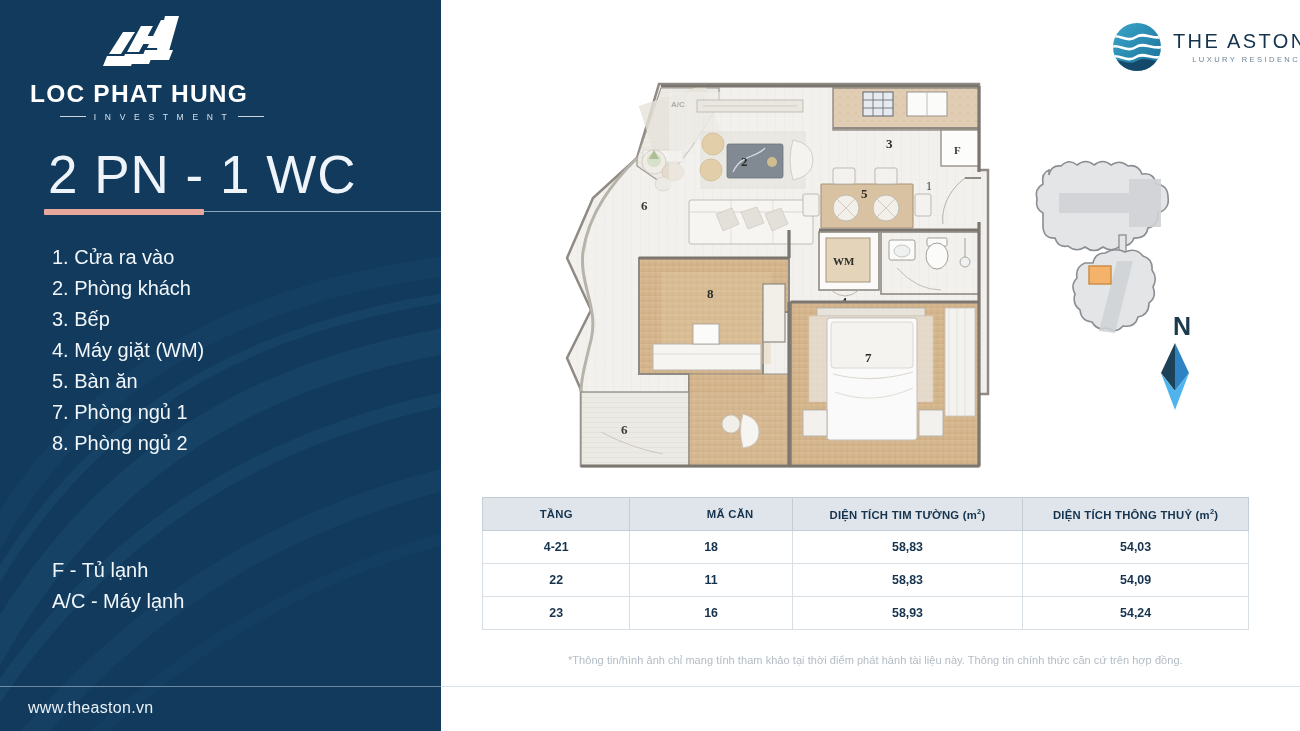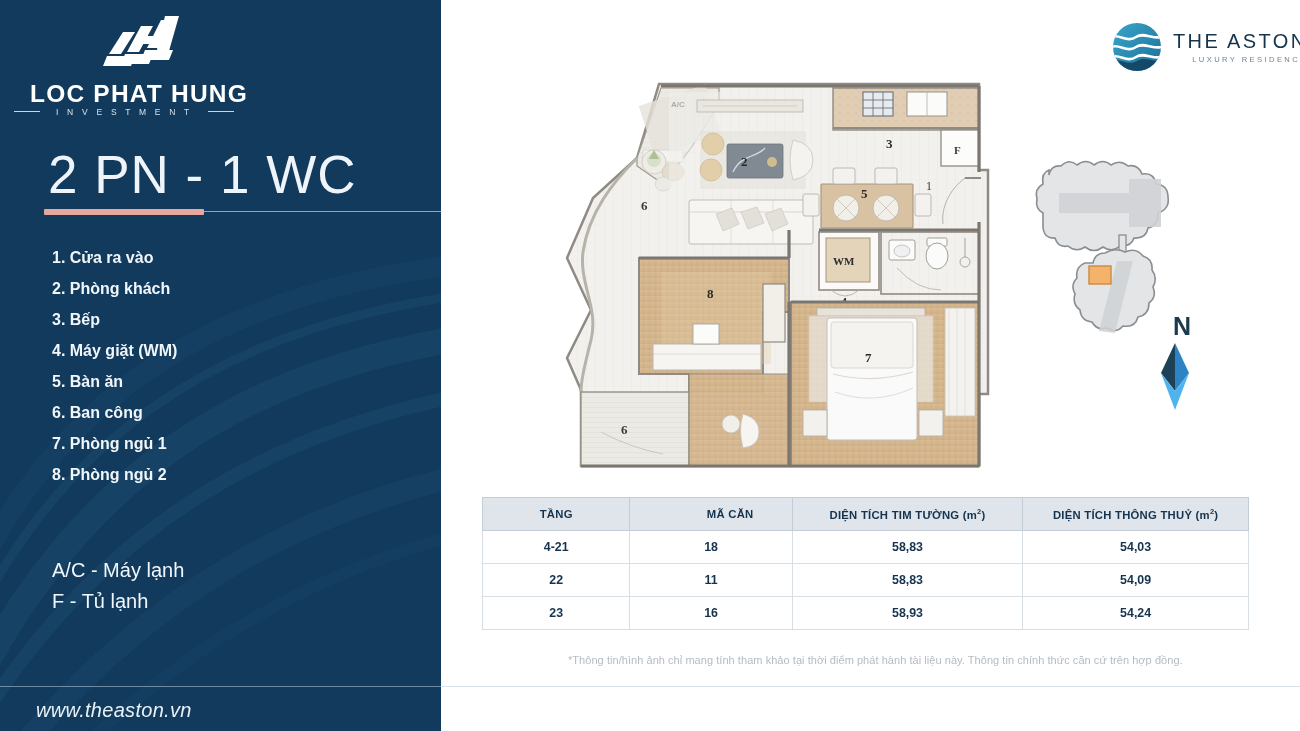--- a/index.html
+++ b/index.html
@@ -20,21 +20,21 @@
   #sidebar-waves { position: absolute; inset: 0; opacity: 1; pointer-events: none; }
   #sidebar-inner { position: relative; z-index: 2; width: 100%; height: 100%; }
 
   
   #logo-block { position: absolute; left: 14px; top: 14px; width: 250px; text-align: center; }
   #logo-mark { width: 120px; height: 62px; margin: 0 auto 6px; display:block; }
   #logo-name {
     color: #ffffff; font-size: 24.5px; font-weight: 700; letter-spacing: 1.2px;
     line-height: 1; white-space: nowrap;
   }
-  #logo-sub-row { display: flex; align-items: center; justify-content: flex-start; gap: 16px; }
+  #logo-sub-row { display: flex; align-items: center; justify-content: flex-end; gap: 8px; margin-top: 5px; }
   #logo-sub-row .rule { height: 1px; width: 26px; background: #c9d6e2; }
   #logo-sub {
     color: #d7e2ec; font-size: 8.5px; letter-spacing: 3.2px; font-weight: 400; white-space: nowrap;
   }
 
   
   #unit-title {
     position: absolute; left: 48px; top: 148px;
     color: #eef4f9; font-size: 53px; font-weight: 300; letter-spacing: 1px;
     line-height: 1;
@@ -45,36 +45,36 @@
     background: #e8a79d; border-radius: 1px;
   }
   #title-rule-thin {
     position: absolute; left: 0; top: 3.2px; width: 397px; height: 1.2px;
     background: #cfe0ee; opacity: .65;
   }
 
   
   #legend { position: absolute; left: 52px; top: 242px; width: 360px; }
   .legend-item {
-    color: #f1f6fa; font-size: 16px; font-weight: 700; line-height: 31px;
+    color: #f1f6fa; font-size: 20px; font-weight: 400; line-height: 31px;
     white-space: nowrap;
   }
   #legend-extra { position: absolute; left: 52px; top: 555px; width: 360px; }
   .legend-extra-item {
     color: #f1f6fa; font-size: 20px; font-weight: 400; line-height: 31px; white-space: nowrap;
   }
 
   
   #footer-divider {
     position: absolute; left: 0; top: 686px; width: 1300px; height: 1px;
     background: #b9ccdb; opacity: .55; z-index: 5;
   }
   #footer-url {
-    position: absolute; left: 36px; top: 699px;
-    color: #e9f1f7; font-size: 20px; font-weight: 400; letter-spacing: .3px; font-style: italic;
+    position: absolute; left: 28px; top: 699px;
+    color: #e9f1f7; font-size: 16px; font-weight: 400; letter-spacing: .3px;
   }
 
   
   #main { position: absolute; left: 441px; top: 0; width: 859px; height: 731px; background: #fff; }
 
   
   #aston-logo { position: absolute; left: 671px; top: 22px; display: flex; align-items: center; gap: 11px; }
   #aston-mark { width: 50px; height: 50px; display: block; }
   #aston-text { display: flex; flex-direction: column; justify-content: center; }
   #aston-title {
@@ -174,28 +174,27 @@
         <div id="title-rule-thin"></div>
         <div id="title-rule-accent"></div>
       </div>
 
       <div id="legend">
         <div class="legend-item">1. Cửa ra vào</div>
         <div class="legend-item">2. Phòng khách</div>
         <div class="legend-item">3. Bếp</div>
         <div class="legend-item">4. Máy giặt (WM)</div>
         <div class="legend-item">5. Bàn ăn</div>
-        <div class="legend-item">6. Ban công</div>
         <div class="legend-item">7. Phòng ngủ 1</div>
         <div class="legend-item">8. Phòng ngủ 2</div>
       </div>
 
       <div id="legend-extra">
+        <div class="legend-extra-item">F - Tủ lạnh</div>
         <div class="legend-extra-item">A/C - Máy lạnh</div>
-        <div class="legend-extra-item">F - Tủ lạnh</div>
       </div>
 
       <div id="footer-url">www.theaston.vn</div>
     </div>
   </div>
 
   <div id="footer-divider"></div>
 
   <div id="main">
 

